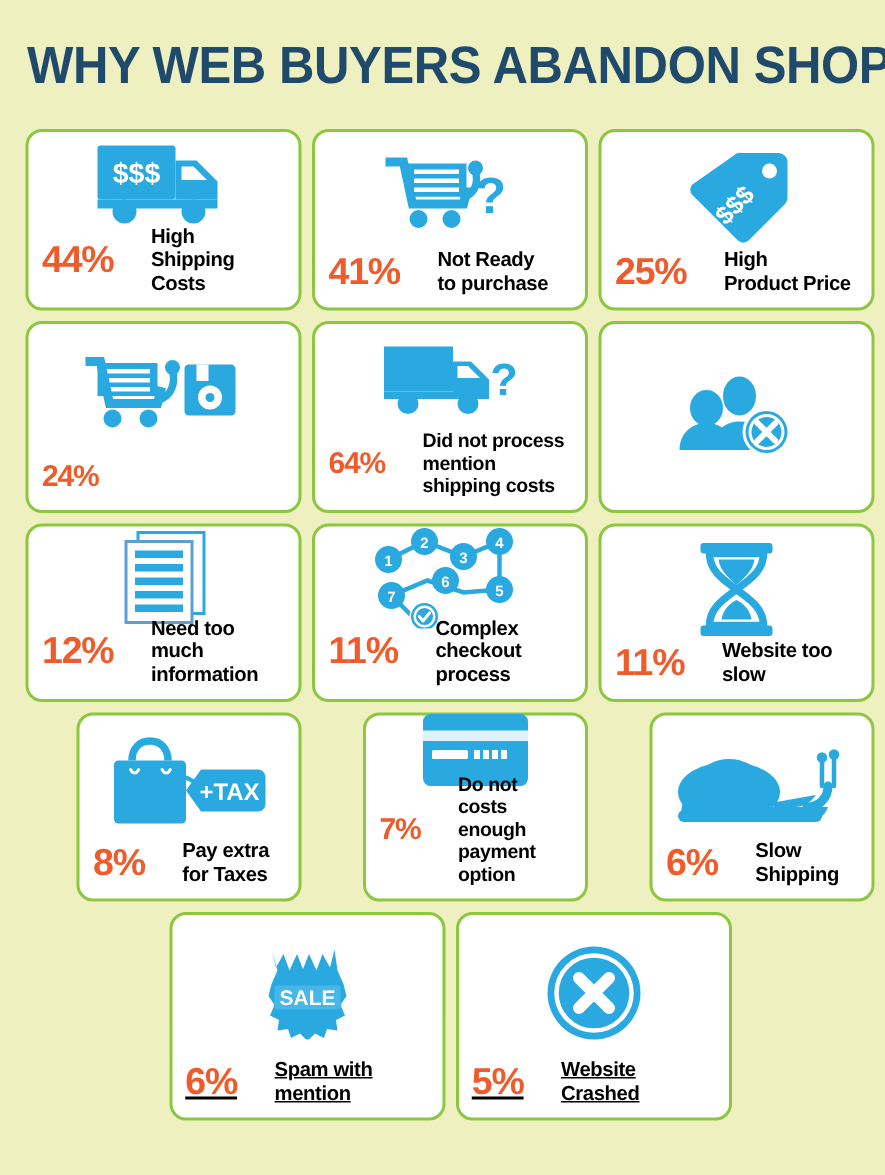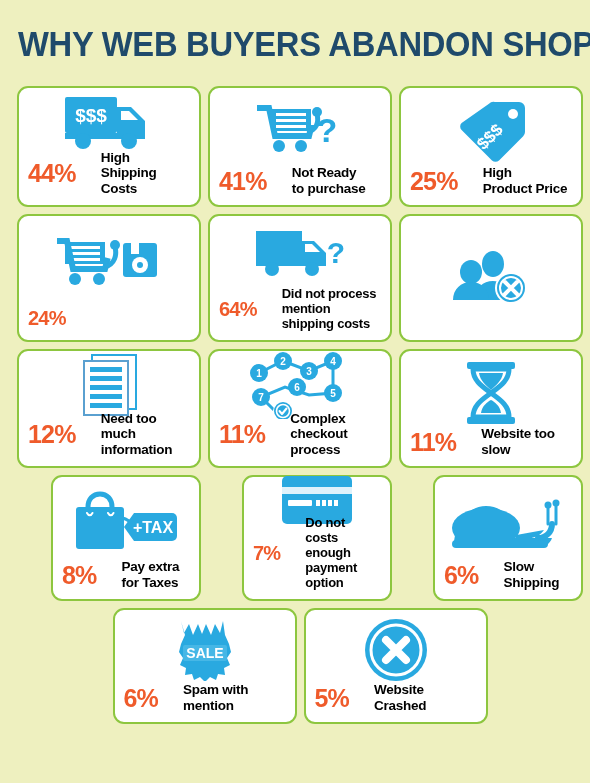--- a/index.html
+++ b/index.html
@@ -55,21 +55,21 @@
     position: relative;
     display: flex;
     flex-direction: column;
     padding: 8px 9px 9px 9px;
   }
 
   .row-1 .card { height: 121px; }
   .row-2 .card { height: 128px; }
   .row-3 .card { height: 119px; }
   .row-4 .card { height: 126px; margin-left: 34px; }
-  .row-5 .card { height: 116px; }
+  .row-5 .card { height: 139px; text-decoration: underline; }
 
   .icon-area {
     flex: 1 1 auto;
     display: flex;
     align-items: center;
     justify-content: center;
     min-height: 0;
   }
   .icon-area svg { display: block; }
 

